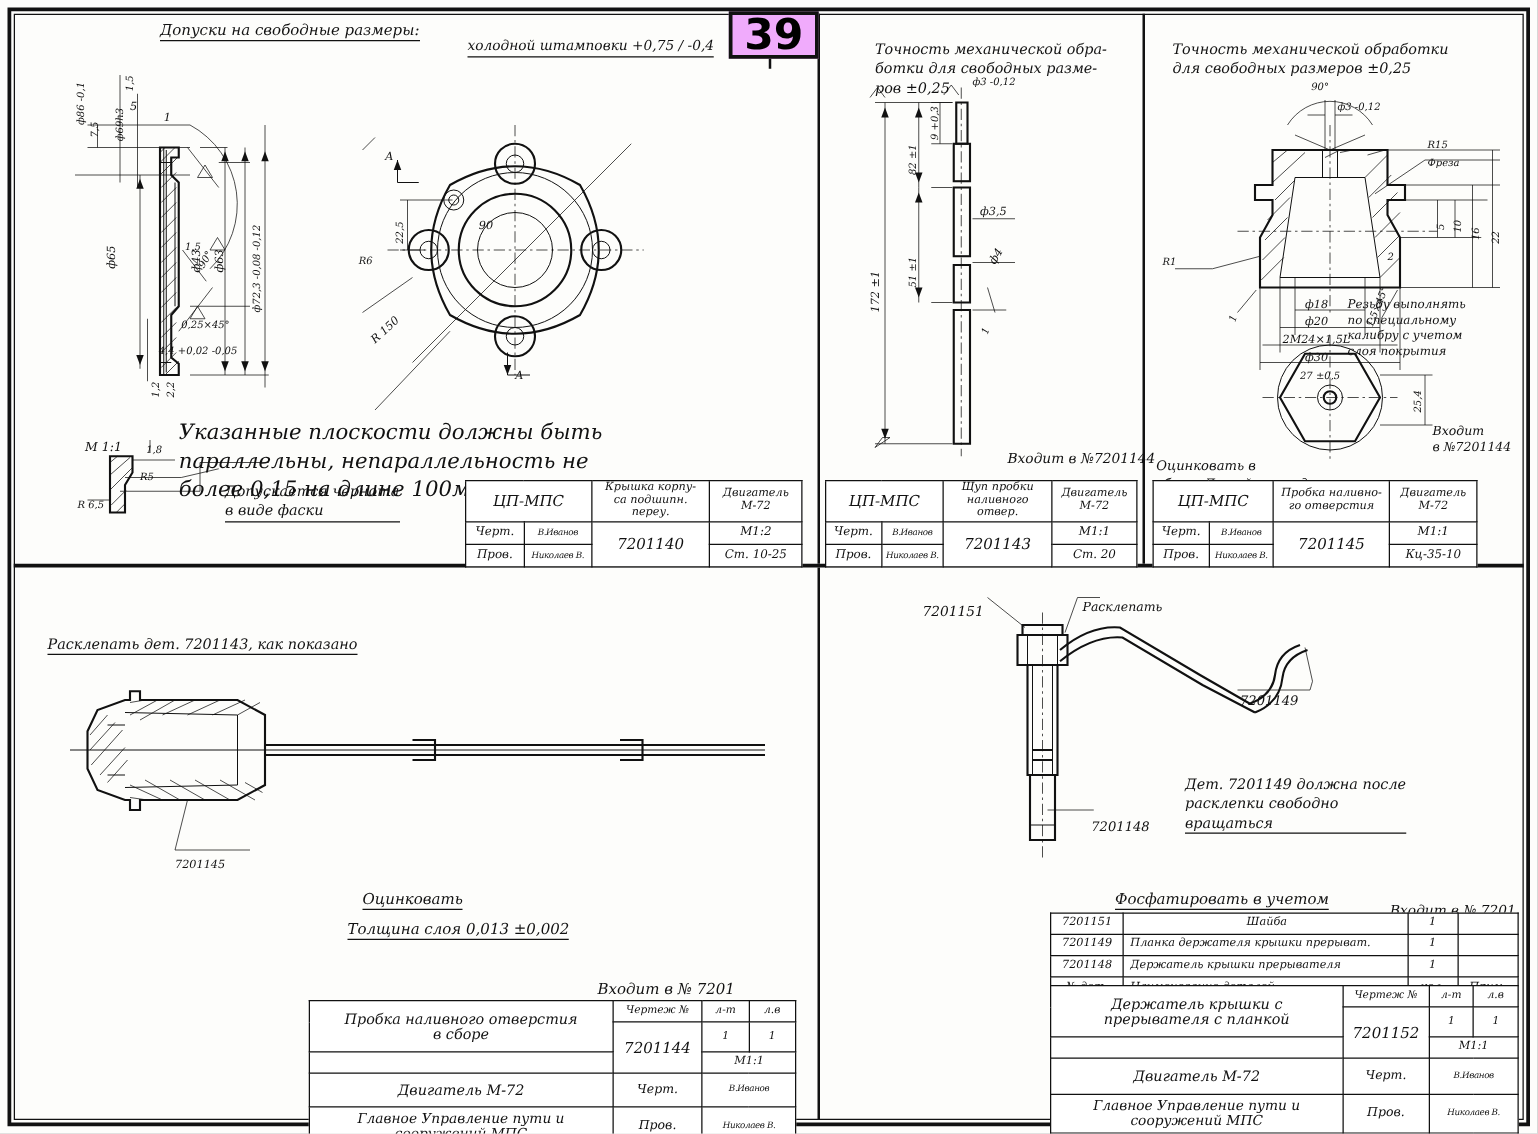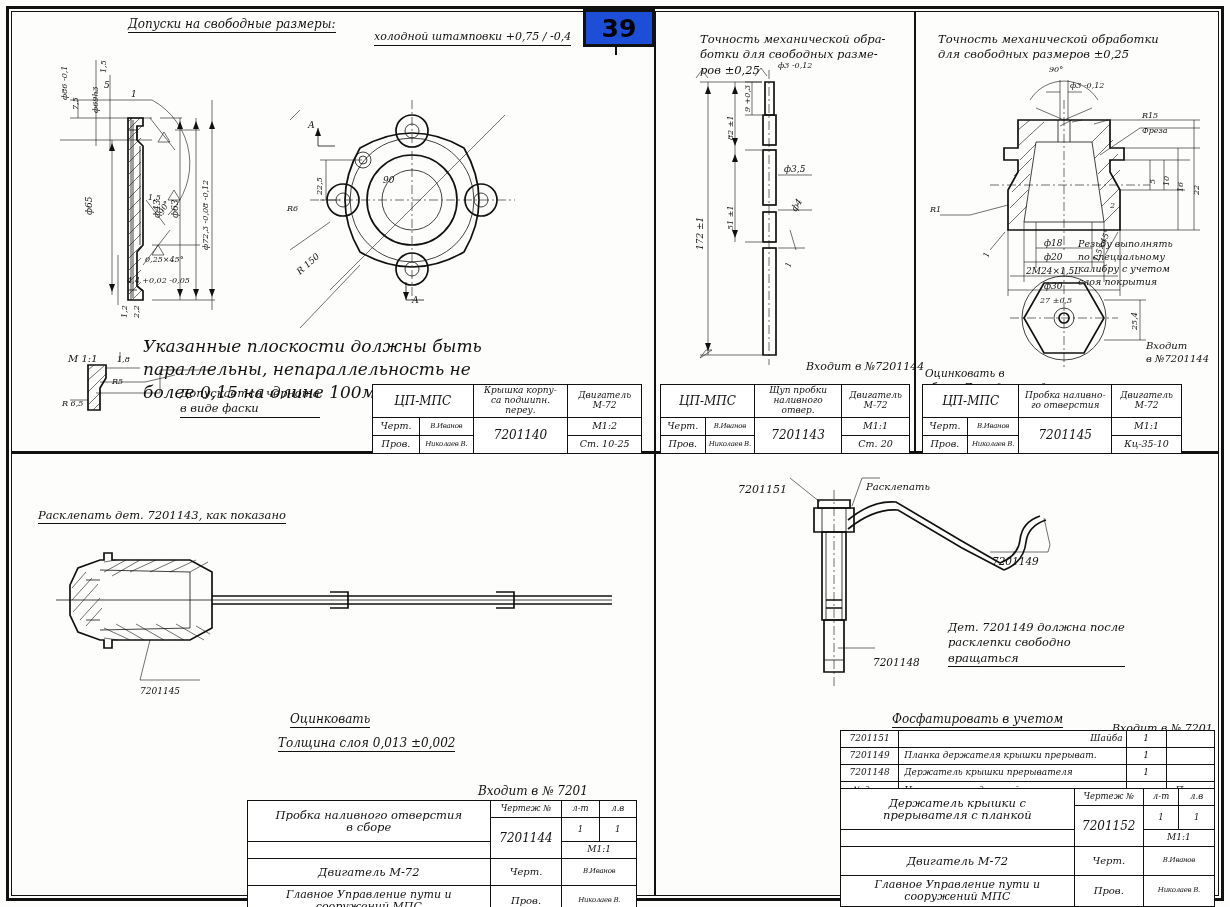--- a/index.html
+++ b/index.html
@@ -17,22 +17,22 @@
   .div-h{position:absolute;left:11px;right:11px;top:451px;height:3px;background:#111;}
   .div-v-top1{position:absolute;top:11px;height:440px;left:654px;width:2px;background:#111;}
   .div-v-top2{position:absolute;top:11px;height:440px;left:914px;width:2px;background:#111;}
   .div-v-bot{position:absolute;top:454px;bottom:11px;left:654px;width:2px;background:#111;}
   .note{position:absolute;font-style:italic;font-family:"DejaVu Serif",serif;
         color:#111;line-height:1.35;white-space:pre-line;}
   .u{border-bottom:1.4px solid #111;display:inline-block;padding-bottom:0px;}
 
   
   .pageno{position:absolute;left:583px;top:9px;width:66px;height:32px;
-      border:3px solid #111;background:#1d4ed8;display:flex;align-items:center;
-      justify-content:center;font-weight:bold;font-size:25px;
+      border:3px solid #111;background:#f0abfc;display:flex;align-items:center;
+      justify-content:center;font-weight:bold;font-size:34px;
       font-family:"DejaVu Sans",sans-serif;font-style:normal;z-index:30;}
   .pageno-stem{position:absolute;left:615px;top:41px;width:2px;height:14px;background:#111;z-index:29;}
 
   
   table.tb{position:absolute;border-collapse:collapse;background:#fff;}
   table.tb td{border:1.3px solid #111;font-family:"DejaVu Serif",serif;
      font-style:italic;color:#111;padding:1px 3px;text-align:center;
      vertical-align:middle;line-height:1.08;}
   .sig{font-size:7px;color:#333;letter-spacing:-.3px;}
 
@@ -600,21 +600,21 @@
       <path class="vthin" d="M862,478 L852,506"></path>
       <path class="vthin" d="M1044,518 L1050,545 L1048,552 L990,552"></path>
       <path class="vthin" d="M838,648 L875,648"></path>
     </g>
   </svg>
 
   <table class="tb" style="left:840px;top:730px;width:375px;font-size:9px;">
     <tbody>
         <tr>
       <td style="width:52px;height:14px;text-align:center;">7201151</td>
-      <td style="width:228px;text-align:right;padding-left:5px;">Шайба</td>
+      <td style="width:228px;text-align:center;padding-left:5px;">Шайба</td>
       <td style="width:34px;">1</td>
       <td style="width:42px;"></td>
     </tr>
     <tr>
       <td style="height:14px;">7201149</td>
       <td style="text-align:left;padding-left:5px;">Планка держателя крышки прерыват.</td>
       <td>1</td>
       <td></td>
     </tr>
     <tr>

